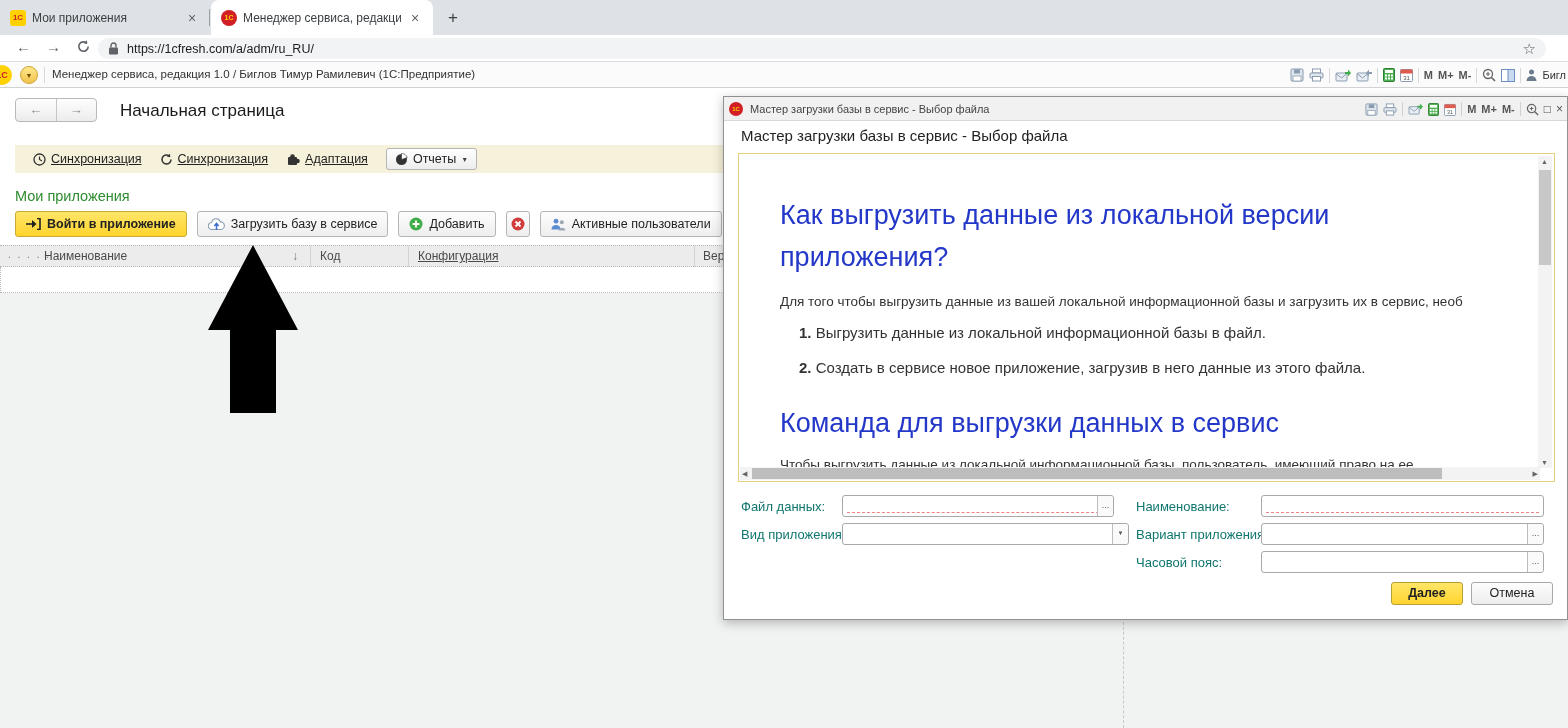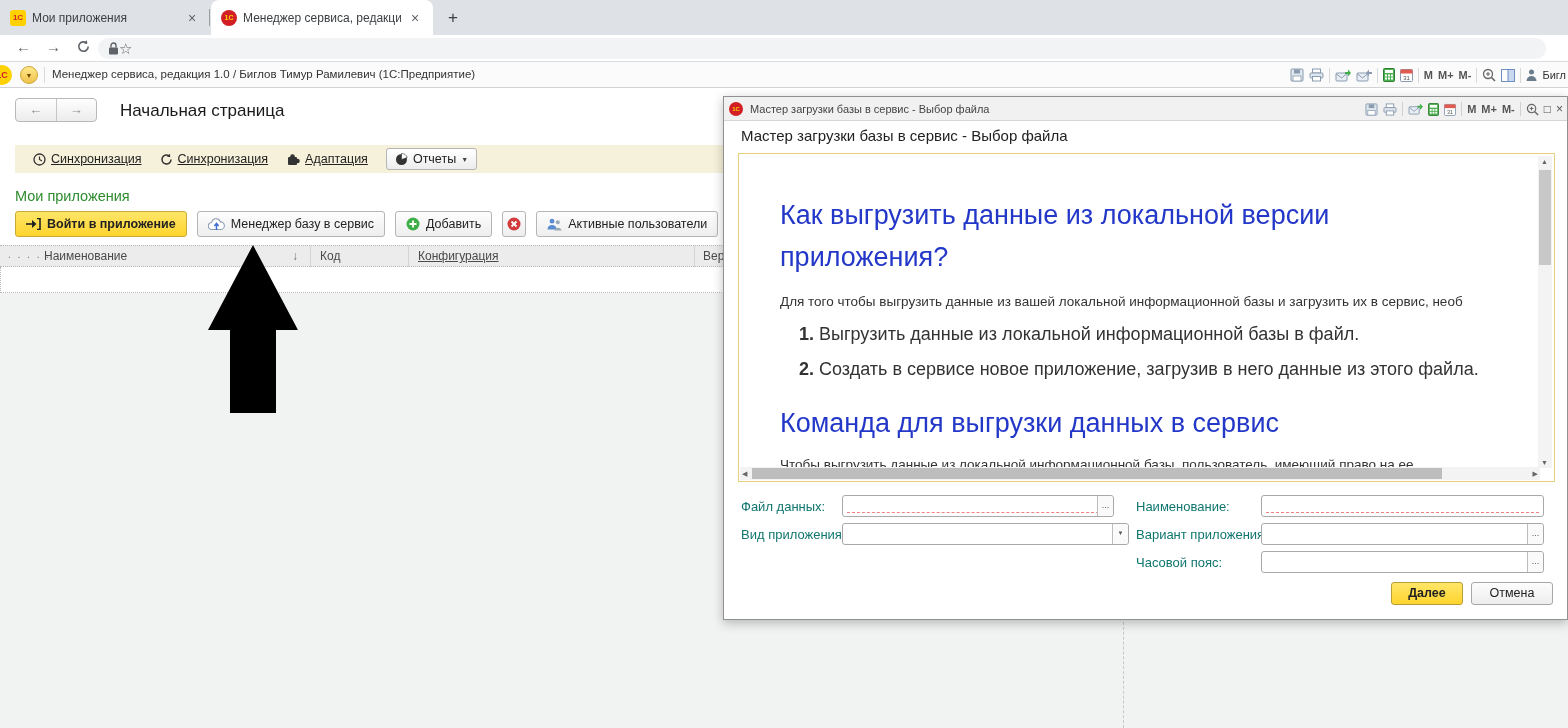--- a/index.html
+++ b/index.html
@@ -64,21 +64,21 @@
   .dialog { position:absolute; left:723px; top:96px; width:845px; height:524px; background:#fff; border:1px solid #919191; box-shadow:0 3px 10px rgba(0,0,0,.25); z-index:10; }
   .dlg-titlebar { position:absolute; left:0; top:0; width:100%; height:24px; background:#f1f1f1; border-bottom:1px solid #d7d7d7; display:flex; align-items:center; }
   .dlg-title { font-size:11px; color:#444; margin-left:7px; white-space:nowrap; }
   .dlg-icons { position:absolute; right:4px; top:0; height:24px; display:flex; align-items:center; gap:5px; }
   .dlg-icons .sep { width:1px; height:14px; background:#d0d0d0; }
   .winglyph { font-size:12px; color:#555; }
   .dlg-heading { position:absolute; left:17px; top:30px; font-size:15px; color:#222; white-space:nowrap; }
   .docarea { position:absolute; left:14px; top:56px; width:817px; height:329px; border:1px solid #e6d07c; background:#fff; overflow:hidden; }
   .doc-h { color:#2337c8; font-size:27px; line-height:42px; position:absolute; left:41px; white-space:normal; }
   .doc-p { color:#333; font-size:13.5px; position:absolute; left:41px; white-space:nowrap; }
-  .doc-li { color:#333; font-size:18px; position:absolute; white-space:nowrap; }
+  .doc-li { color:#333; font-size:15px; position:absolute; white-space:nowrap; }
   .linum { font-weight:bold; }
   .vsb { position:absolute; right:2px; top:2px; width:14px; height:312px; background:#f3f3f3; }
   .vsb .thumb { position:absolute; left:1px; top:14px; width:12px; height:95px; background:#c8c8c8; }
   .hsb { position:absolute; left:1px; bottom:1px; width:800px; height:13px; background:#f3f3f3; }
   .hsb .thumb { position:absolute; left:12px; top:1px; width:690px; height:11px; background:#bdbdbd; }
   .sbarrow { position:absolute; font-size:7px; color:#666; }
   .frm-label { position:absolute; font-size:13px; color:#0f766e; white-space:nowrap; }
   .frm-input { position:absolute; height:22px; border:1px solid #a9a9a9; border-radius:3px; background:#fff; }
   .req { position:absolute; left:4px; right:4px; bottom:3px; border-bottom:1px dashed #f28080; }
   .seg { position:absolute; right:0; top:0; width:16px; height:20px; border-left:1px solid #bdbdbd; text-align:center; font-size:9px; color:#555; line-height:19px; background:#fafafa; border-radius:0 3px 3px 0; }
@@ -116,20 +116,21 @@
           <path d="M11 1.2 L11.2 4.9 L7.6 4.2 Z" fill="#5f6368"></path>
         </svg>
     </span>
     <div class="urlpill">
       <span>
         <svg width="11" height="13" viewBox="0 0 11 13">
             <rect x="1" y="5.5" width="9" height="7" rx="1" fill="#5f6368"></rect>
             <path d="M3 5.5 V3.5 a2.5 2.5 0 0 1 5 0 V5.5" fill="none" stroke="#5f6368" stroke-width="1.4"></path>
           </svg>
       </span>
+      <span class="urltext">https://1cfresh.com/a/adm/ru_RU/</span>
       <span class="starglyph">☆</span>
     </div>
   </div>
 
   <div class="appbar">
     <div class="logo-cut">1С</div>
     <div class="menu-circle">▼</div>
     <div class="appbar-sep"></div>
     <div class="apptitle">Менеджер сервиса, редакция 1.0 / Биглов Тимур Рамилевич  (1С:Предприятие)</div>
     <div class="icon-row">
@@ -275,21 +276,21 @@
         </span>
       <span>Войти в приложение</span>
     </span>
     <span class="cmdbtn">
       <span>
           <svg width="17" height="13" viewBox="0 0 17 13">
             <path d="M4 11.5 a3.5 3.5 0 0 1-.4-7 4.5 4.5 0 0 1 8.7-.6 3.8 3.8 0 0 1 .5 7.6 Z" fill="#fff" stroke="#8a9bb0" stroke-width="1.1"></path>
             <path d="M8.5 12 V6 M6.3 8 L8.5 5.5 10.7 8" fill="none" stroke="#3f6fd1" stroke-width="1.5"></path>
           </svg>
         </span>
-      <span>Менеджер базу в сервис</span>
+      <span>Загрузить базу в сервисе</span>
     </span>
     <span class="cmdbtn">
       <span>
           <svg width="14" height="14" viewBox="0 0 14 14">
             <circle cx="7" cy="7" r="6.5" fill="#3fae49"></circle>
             <path d="M3.5 7 H10.5 M7 3.5 V10.5" stroke="#fff" stroke-width="1.8"></path>
           </svg>
         </span>
       <span>Добавить</span>
     </span>

